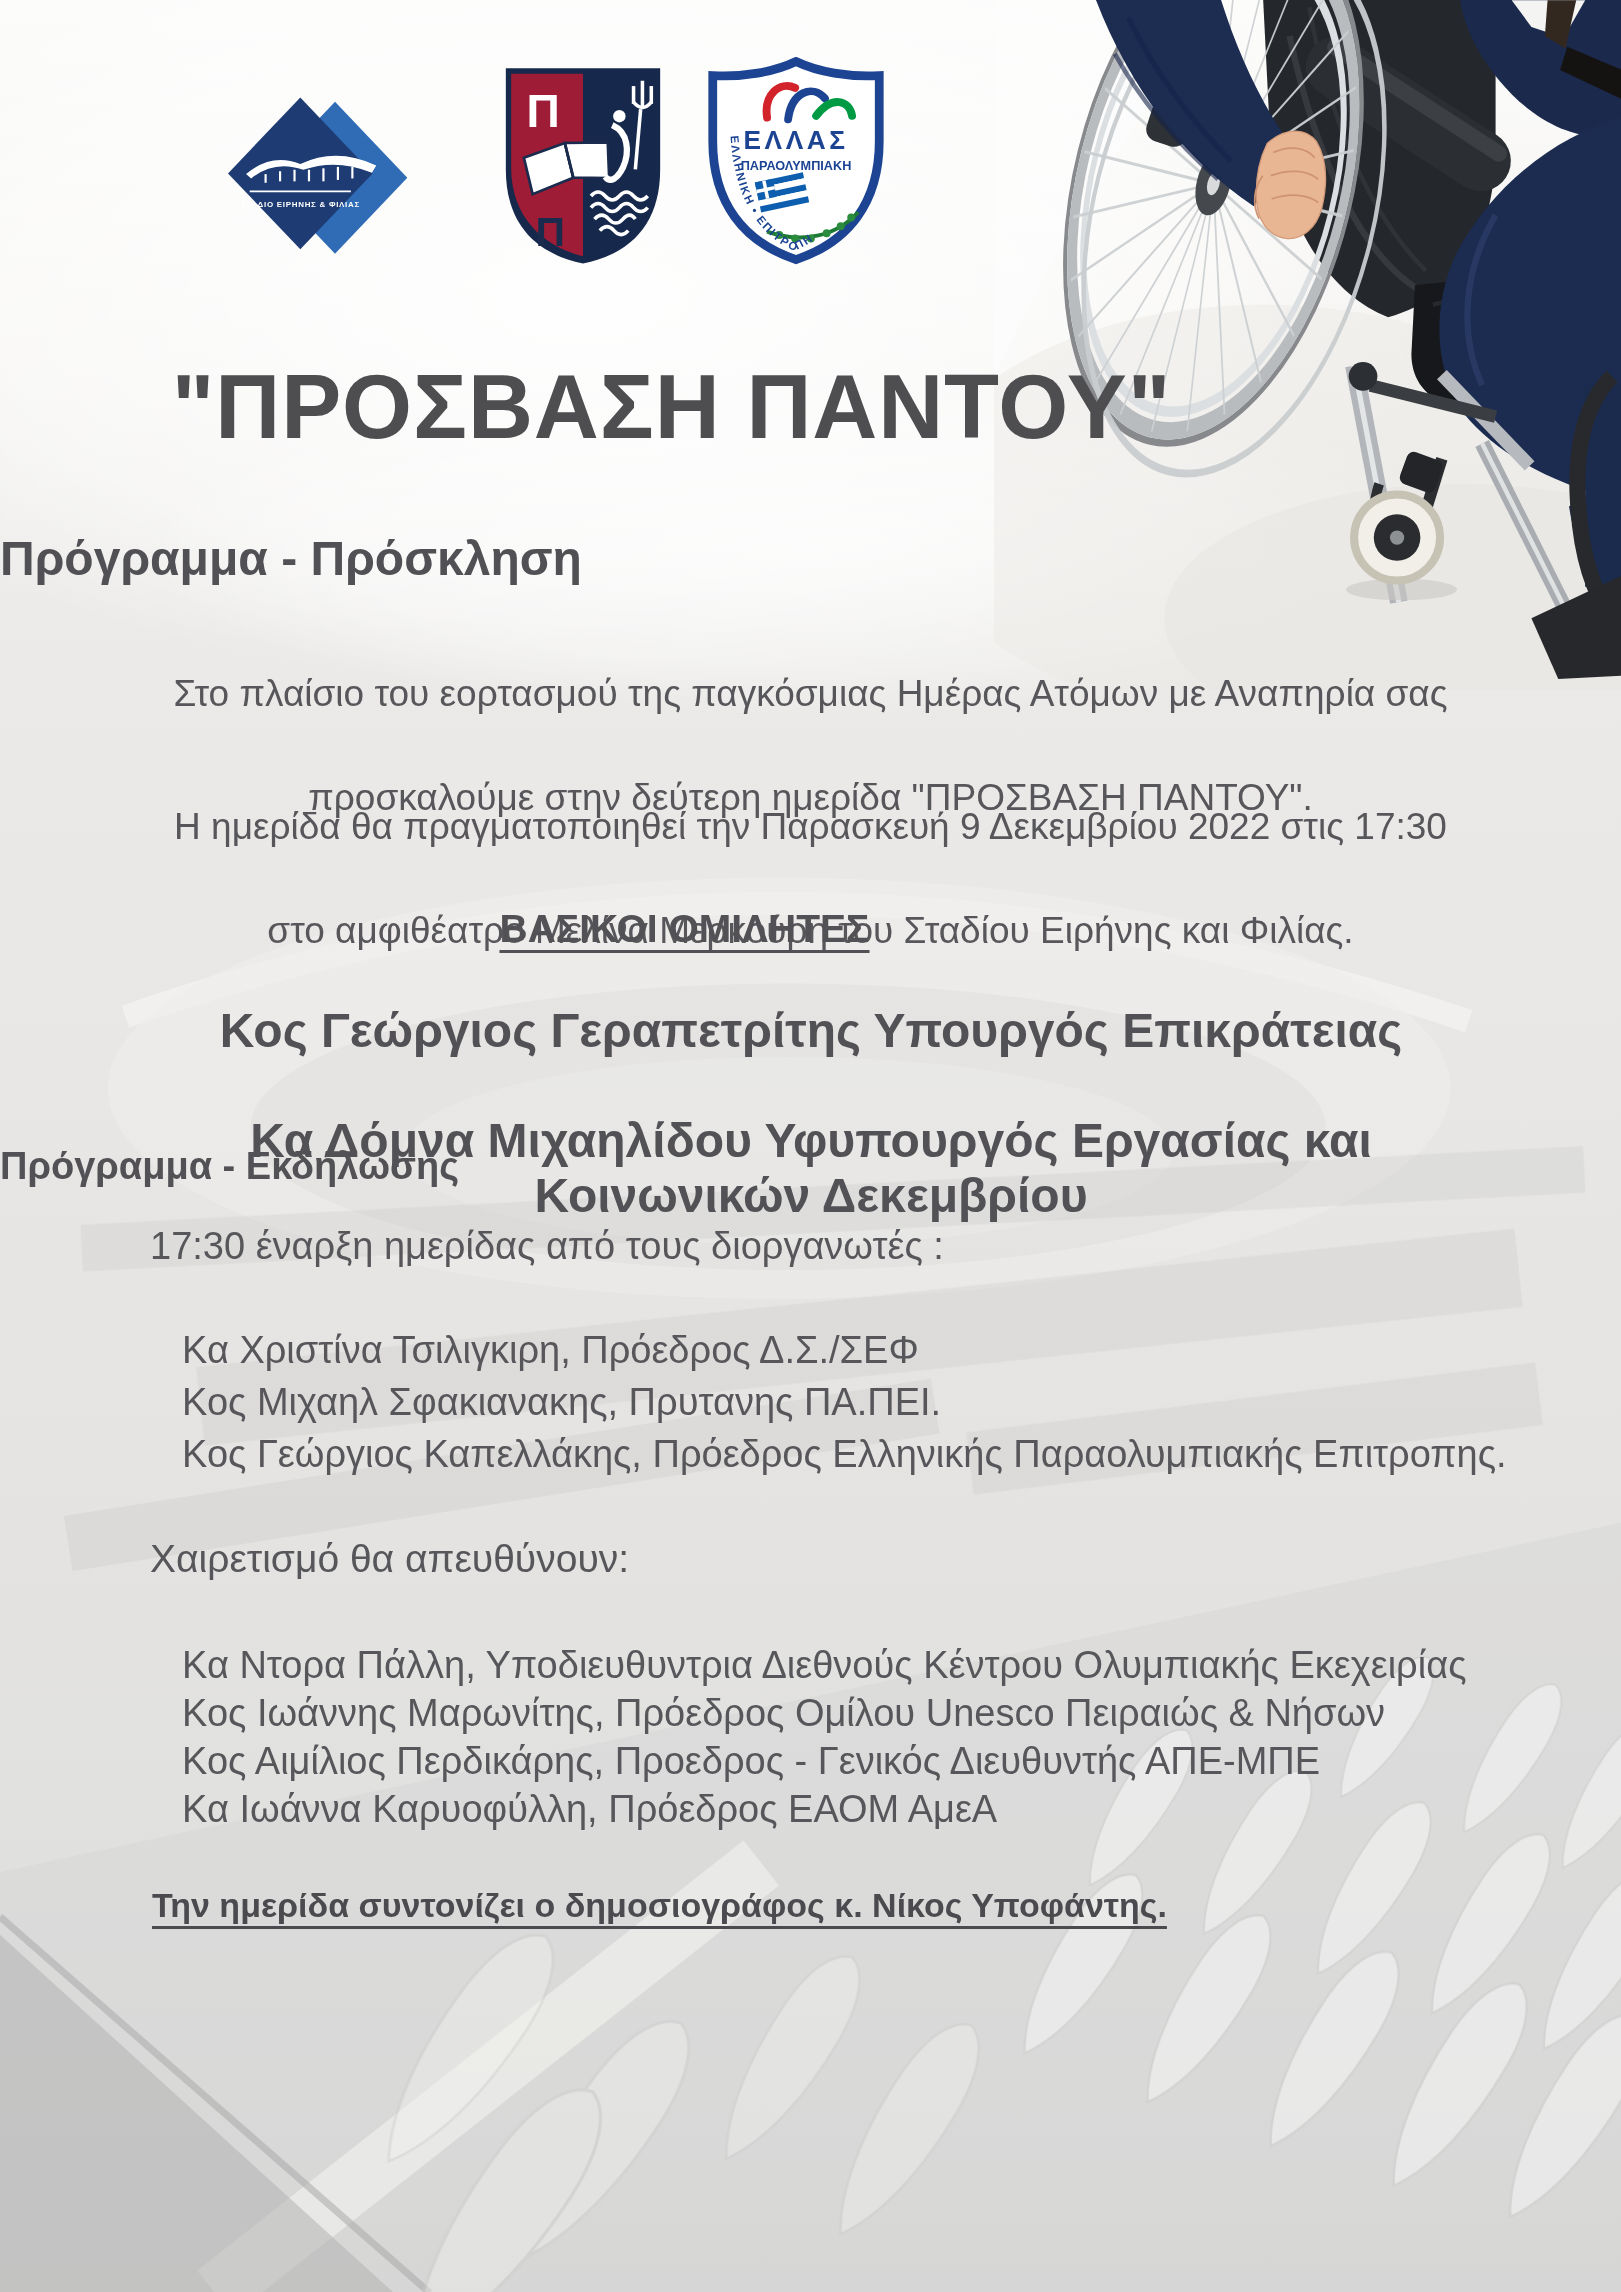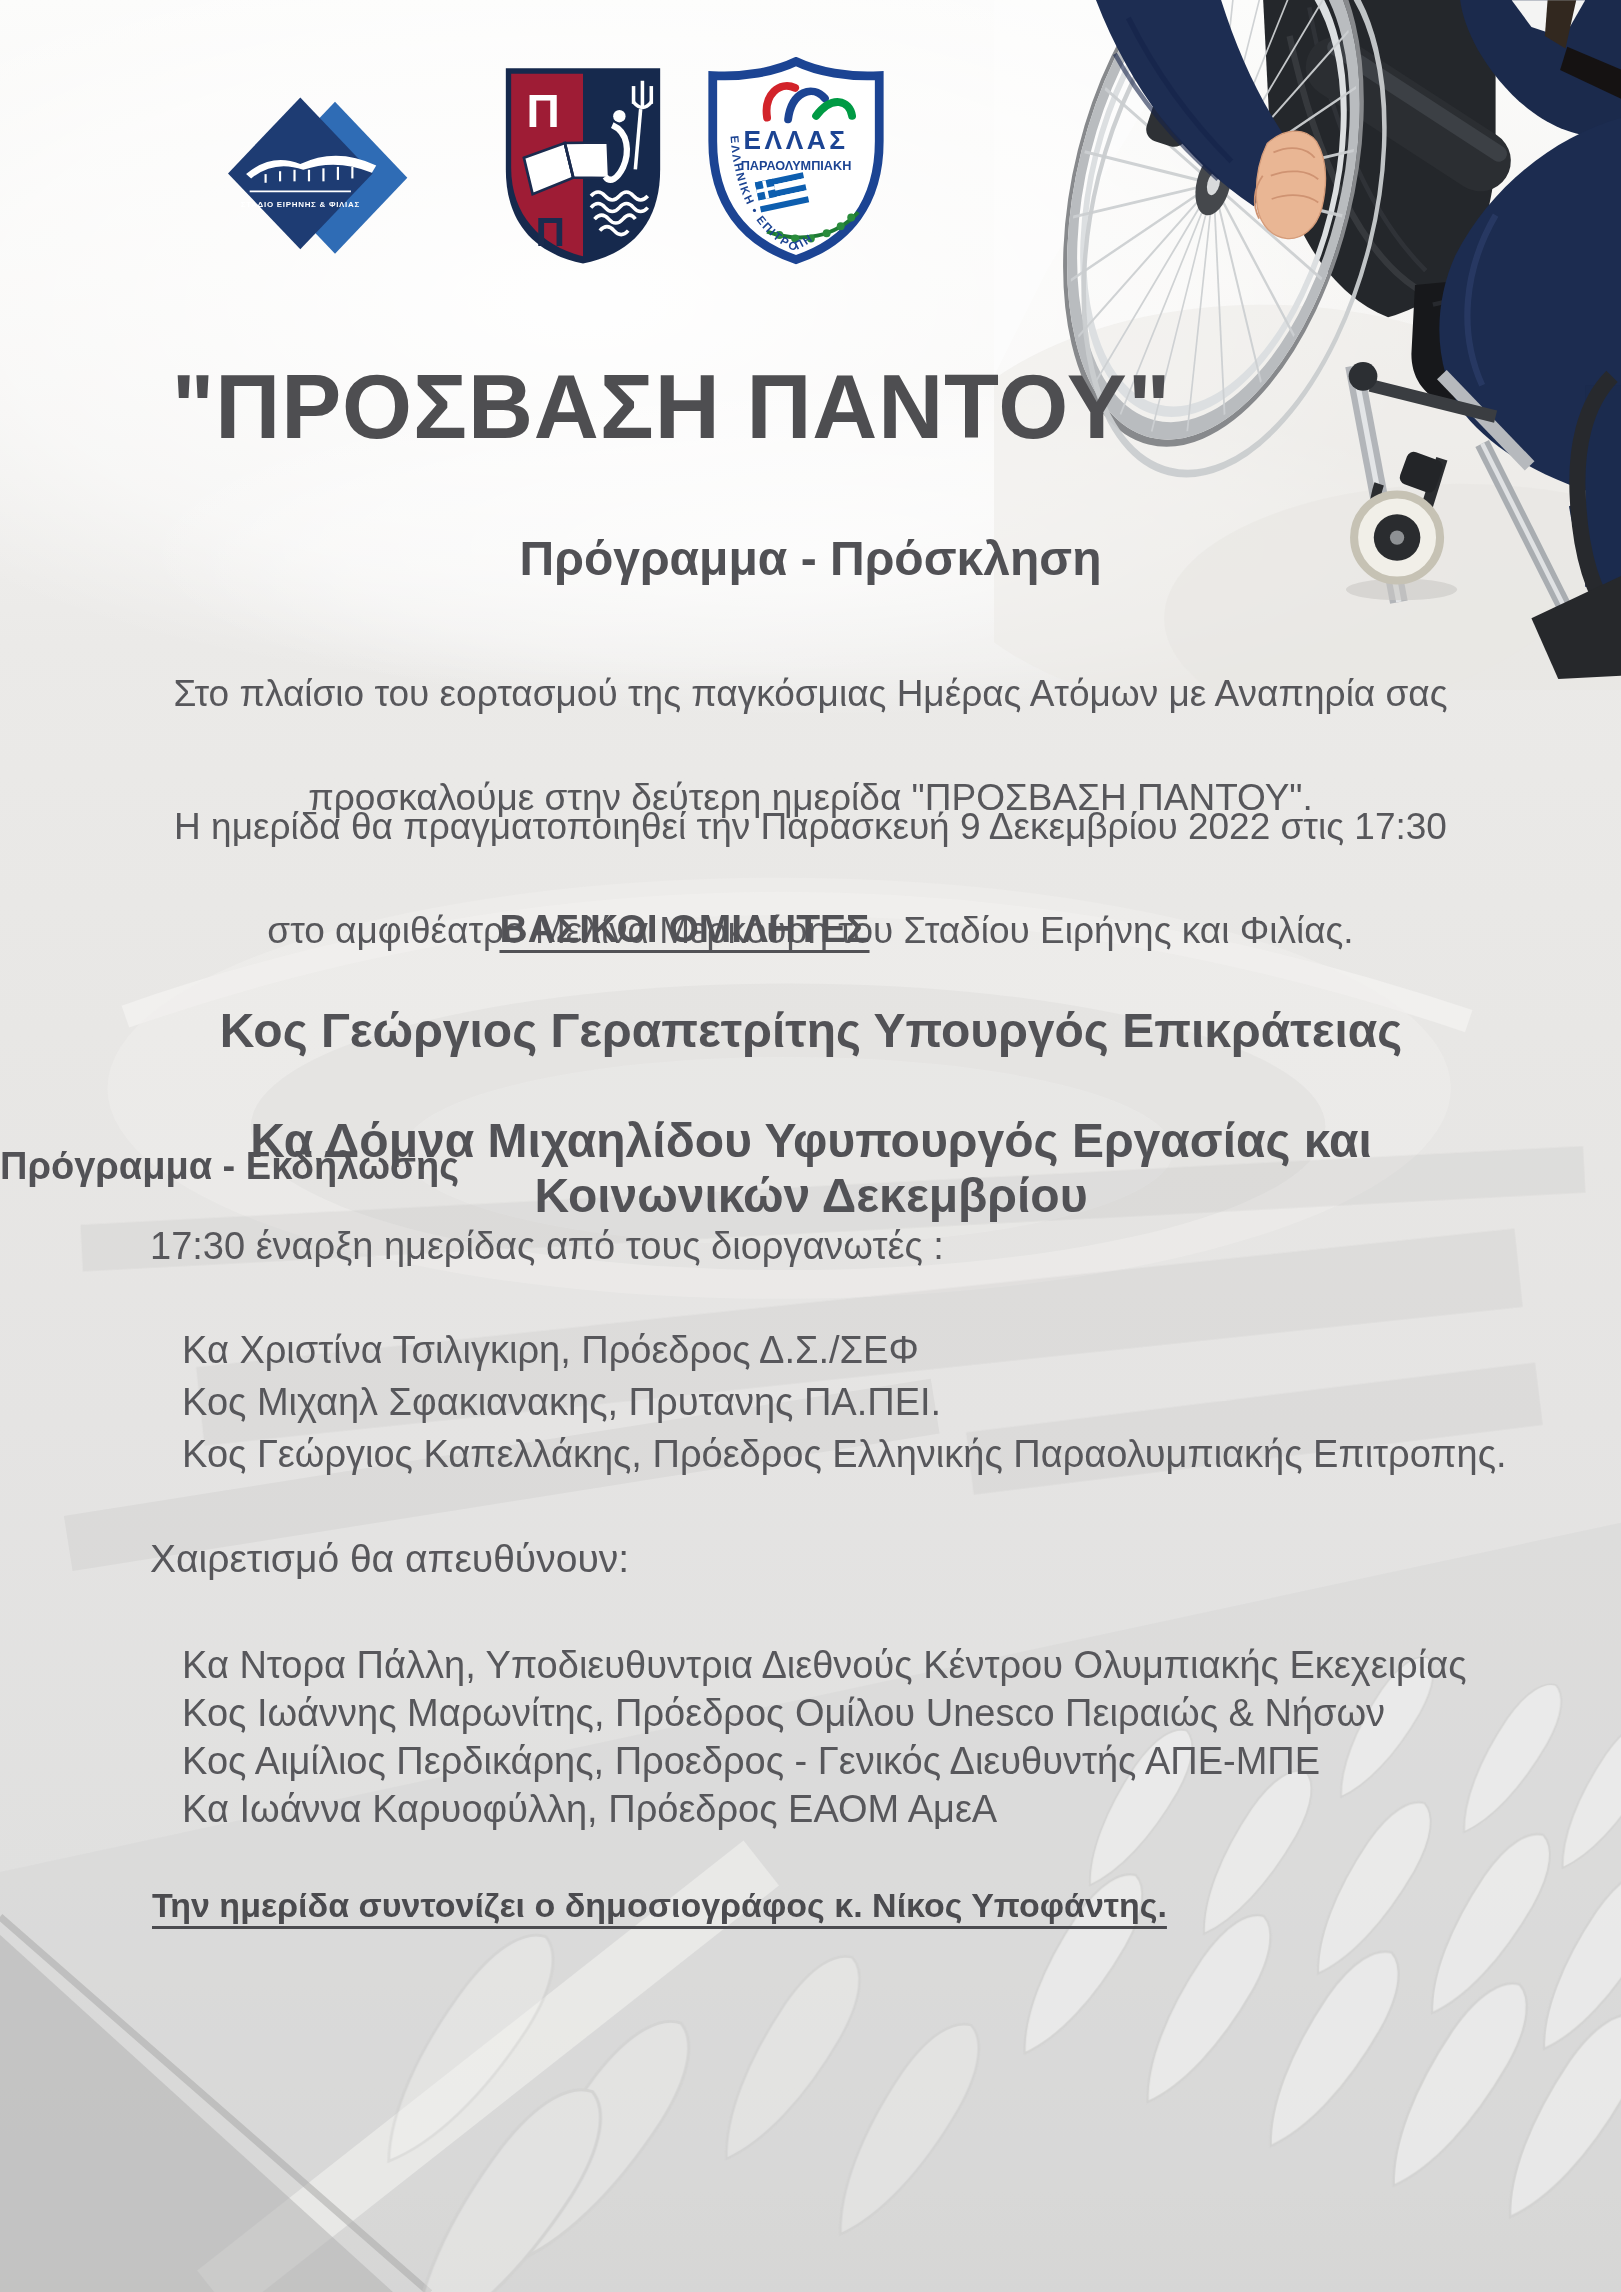--- a/index.html
+++ b/index.html
@@ -11,21 +11,21 @@
   svg{display:block}
   .bg-art{position:absolute;left:0;top:0;width:1621px;height:2293px;}
   .photo-art{position:absolute;left:994px;top:0;width:627px;height:690px;}
   .logos-row{position:absolute;left:0;top:0;width:1621px;height:287px;}
   .logo{position:absolute;}
   .logo-sef{left:228px;top:72px;width:188px;height:210px;}
   .logo-unipi{left:498px;top:63px;width:170px;height:204px;}
   .logo-paralympic{left:704px;top:57px;width:184px;height:208px;}
   .txt{position:absolute;white-space:pre-line;}
   .title{top:296px;left:0;width:1343px;text-align:center;font-size:90px;font-weight:700;color:#4e4e51;letter-spacing:0.9px;}
-  .subtitle{top:491px;left:0;width:1621px;text-align:center;font-size:48px;font-weight:700;color:#515155;}
+  .subtitle{top:491px;left:0;width:1621px;text-align:left;font-size:48px;font-weight:700;color:#515155;}
   .para{left:0;width:1621px;text-align:center;font-size:37px;line-height:52px;color:#57575b;}
   .intro{top:616px;}
   .schedule{top:749px;}
   .keynote-heading{top:863px;left:0;width:1369px;text-align:center;font-size:39px;font-weight:700;color:#525256;
     }
   .keynote-heading span{text-decoration:underline;text-decoration-thickness:2.7px;text-underline-offset:8px;}
   .speakers{top:948px;left:184px;width:1254px;text-align:center;font-size:48px;font-weight:700;line-height:55px;color:#525256;}
   .program-heading{top:1145px;left:0;width:1621px;text-align:left;font-size:38px;font-weight:700;color:#525256;}
   .opening{top:1225px;left:150px;width:1254px;font-size:38px;color:#57575b;}
   .list{position:absolute;font-size:38px;color:#57575b;margin-left:32px;}

